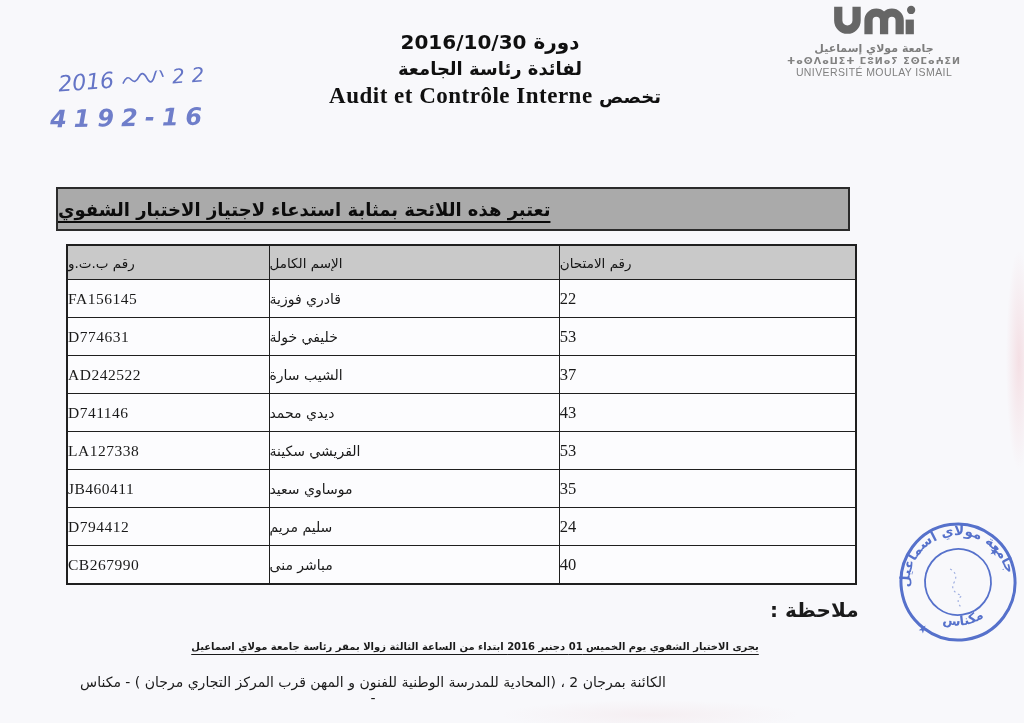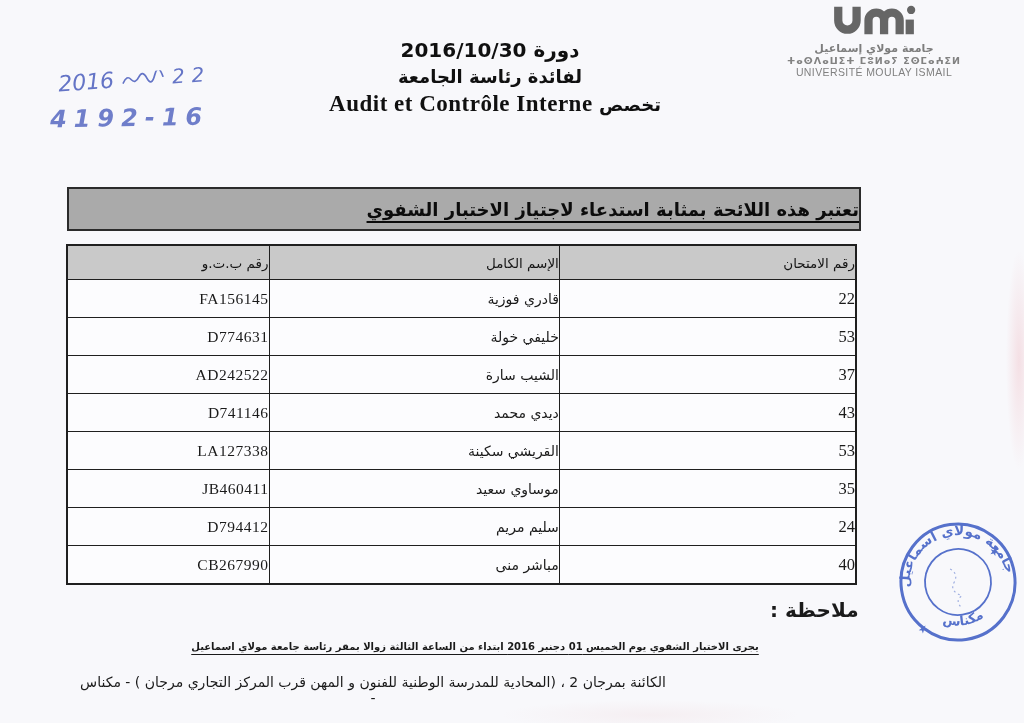--- a/index.html
+++ b/index.html
@@ -21,35 +21,35 @@
   
   .hw{color:#6474c6;font-family:"DejaVu Sans",sans-serif;font-style:italic;}
   .hw1{left:58px;top:66px;font-size:22px;transform:rotate(-4deg);white-space:nowrap;}
   .hw1 .day{letter-spacing:7px;margin-right:6px;font-size:20px;}
   .hw2{left:50px;top:104px;font-size:24px;letter-spacing:7px;transform:rotate(-1deg);font-weight:bold;opacity:.92;}
 
   
   .hdr{left:185px;top:26px;width:610px;text-align:center;direction:rtl;font-weight:bold;color:#101010;}
   .hdr .l1{font-size:18px;margin:0 0 9px;}
   .hdr .l2{font-size:20px;margin:0 0 6px;}
-  .hdr .l3{font-size:20px;margin:12px 0 4px;}
+  .hdr .l3{font-size:20px;margin:4px 0 4px;}
   .hdr .l4{font-size:18px;margin:0 0 4px;}
   .hdr .l5{font-size:18px;}
   .hdr .latin{font-family:"Liberation Serif",serif;font-size:23px;margin-left:10px;letter-spacing:.5px;}
 
   
-  .banner{left:67px;top:187px;width:790px;height:40px;background:#aaaaaa;
-          border:2px solid #2b2b2b;display:flex;align-items:center;justify-content:flex-end;}
+  .banner{left:56px;top:187px;width:790px;height:40px;background:#aaaaaa;
+          border:2px solid #2b2b2b;display:flex;align-items:center;justify-content:flex-start;}
   .banner span{direction:rtl;font-size:18px;font-weight:bold;color:#0c0c0c;
                text-decoration:underline;text-underline-offset:5px;text-decoration-thickness:1.6px;}
 
   
   table.cand{left:66px;top:244px;width:791px;position:absolute;direction:rtl;
              border-collapse:collapse;border:2.5px solid #1f1f1f;}
-  table.cand th,table.cand td{border:1.7px solid #1f1f1f;text-align:right;vertical-align:middle;padding:0;}
+  table.cand th,table.cand td{border:1.7px solid #1f1f1f;text-align:left;vertical-align:middle;padding:0;}
   table.cand th{height:33px;background:#c9c9c9;font-weight:400;font-size:13.5px;color:#151515;}
   table.cand td{height:37px;background:#fcfcfe;}
   td.c-num{font-family:"Liberation Serif",serif;font-size:16.5px;}
   td.c-name{font-size:14px;}
   td.c-cin{font-family:"Liberation Serif",serif;font-size:15.5px;letter-spacing:.5px;direction:ltr;}
 
   
   .stamp{left:892px;top:513px;width:132px;height:138px;transform:rotate(-8deg);opacity:.93;}
 
   

